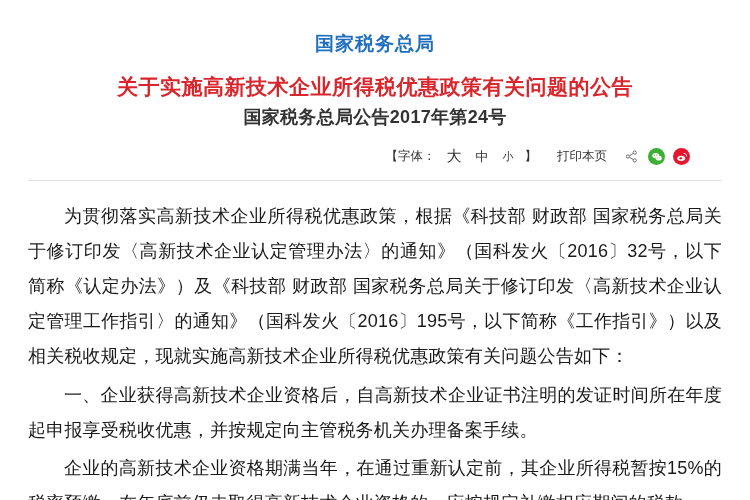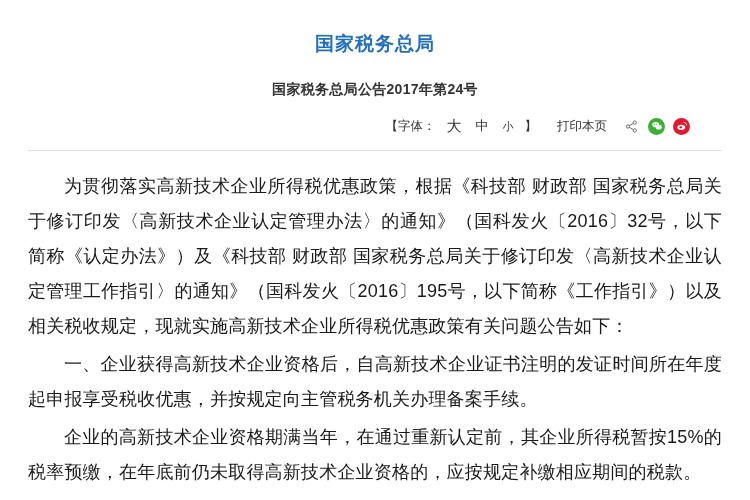--- a/index.html
+++ b/index.html
@@ -34,23 +34,23 @@
   }
   .doc-title {
     margin-top: 16px;
     color: #d9262c;
     font-size: 21px;
     font-weight: bold;
     letter-spacing: 0.5px;
     line-height: 1.35;
   }
   .doc-number {
-    margin-top: 24px;
+    margin-top: 4px;
     color: #333333;
-    font-size: 14px;
+    font-size: 18px;
     font-weight: bold;
     letter-spacing: 0.3px;
   }
   .toolbar {
     margin-top: 18px;
     display: flex;
     justify-content: flex-end;
     align-items: center;
     padding-right: 32px;
     font-size: 12.5px;
@@ -122,20 +122,21 @@
     font-weight: normal;
   }
 </style>
 </head>
 <body>
 
 <div class="page">
 
   <div class="doc-header">
     <div class="agency">国家税务总局</div>
+    <div class="doc-title">关于实施高新技术企业所得税优惠政策有关问题的公告</div>
     <div class="doc-number">国家税务总局公告2017年第24号</div>
   </div>
 
   <div class="toolbar">
     <div class="font-size-group">
       <span class="fs-label">【字体：</span>
       <span class="fs-opt big">大</span>
       <span class="fs-opt mid">中</span>
       <span class="fs-opt small">小</span>
       <span class="fs-label">】</span>

